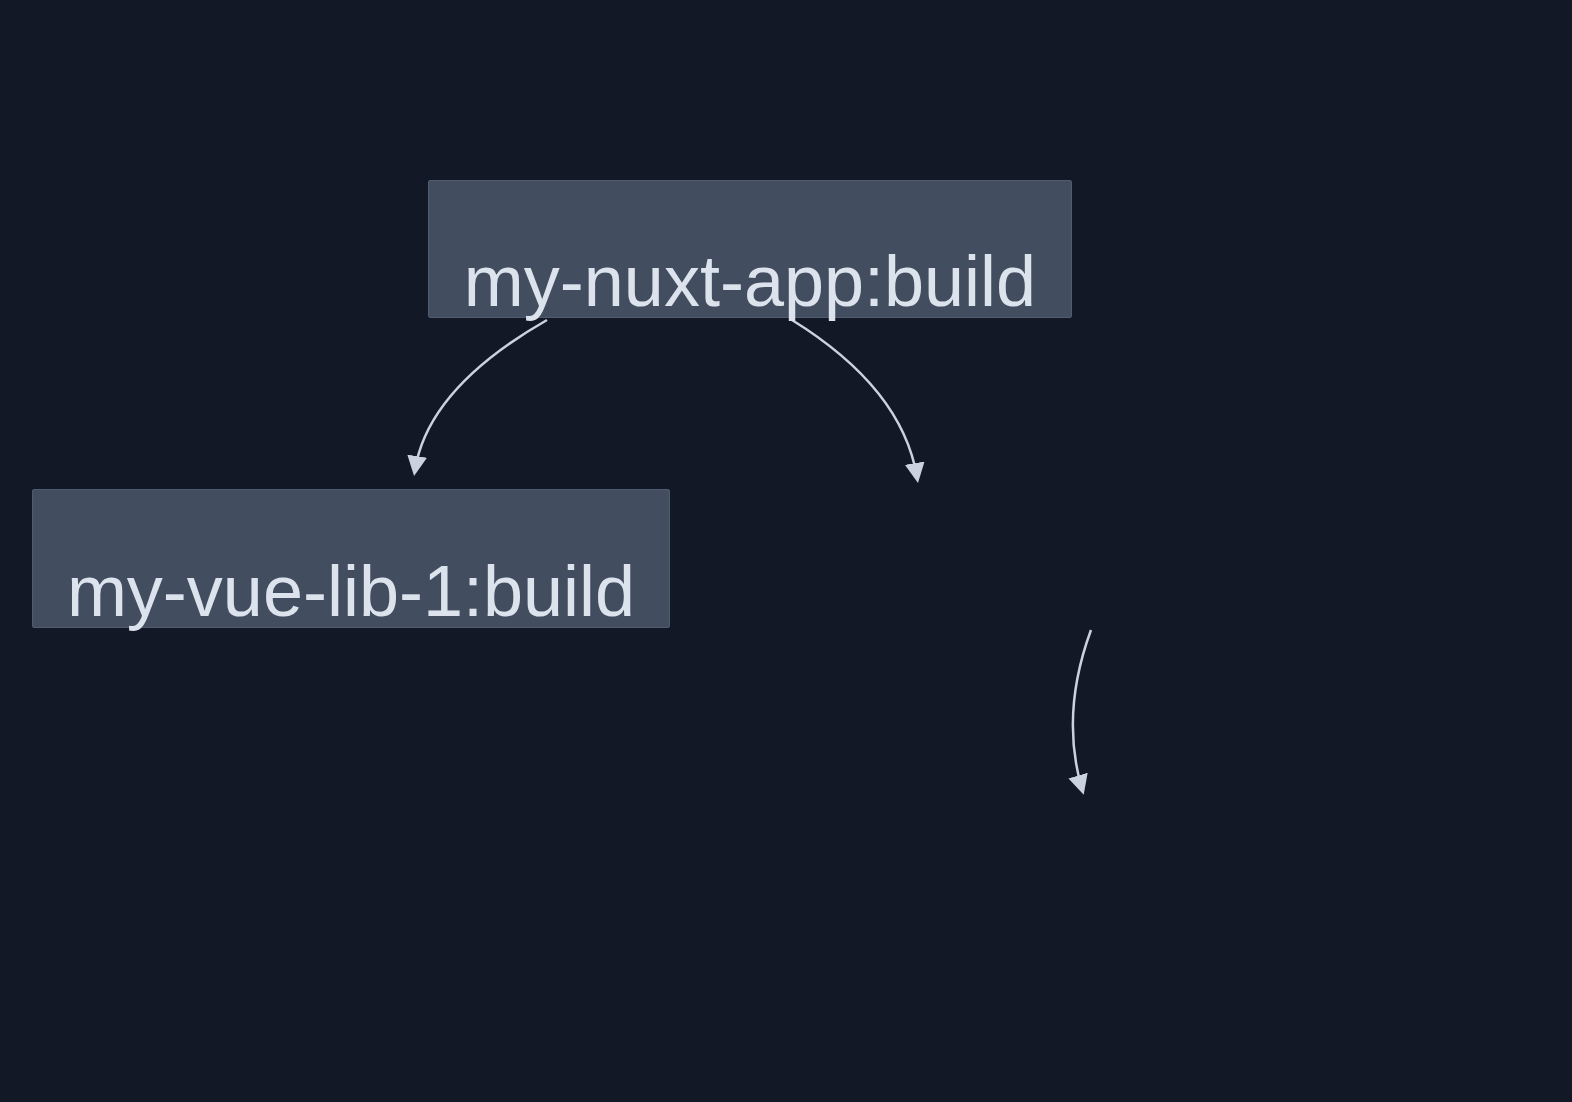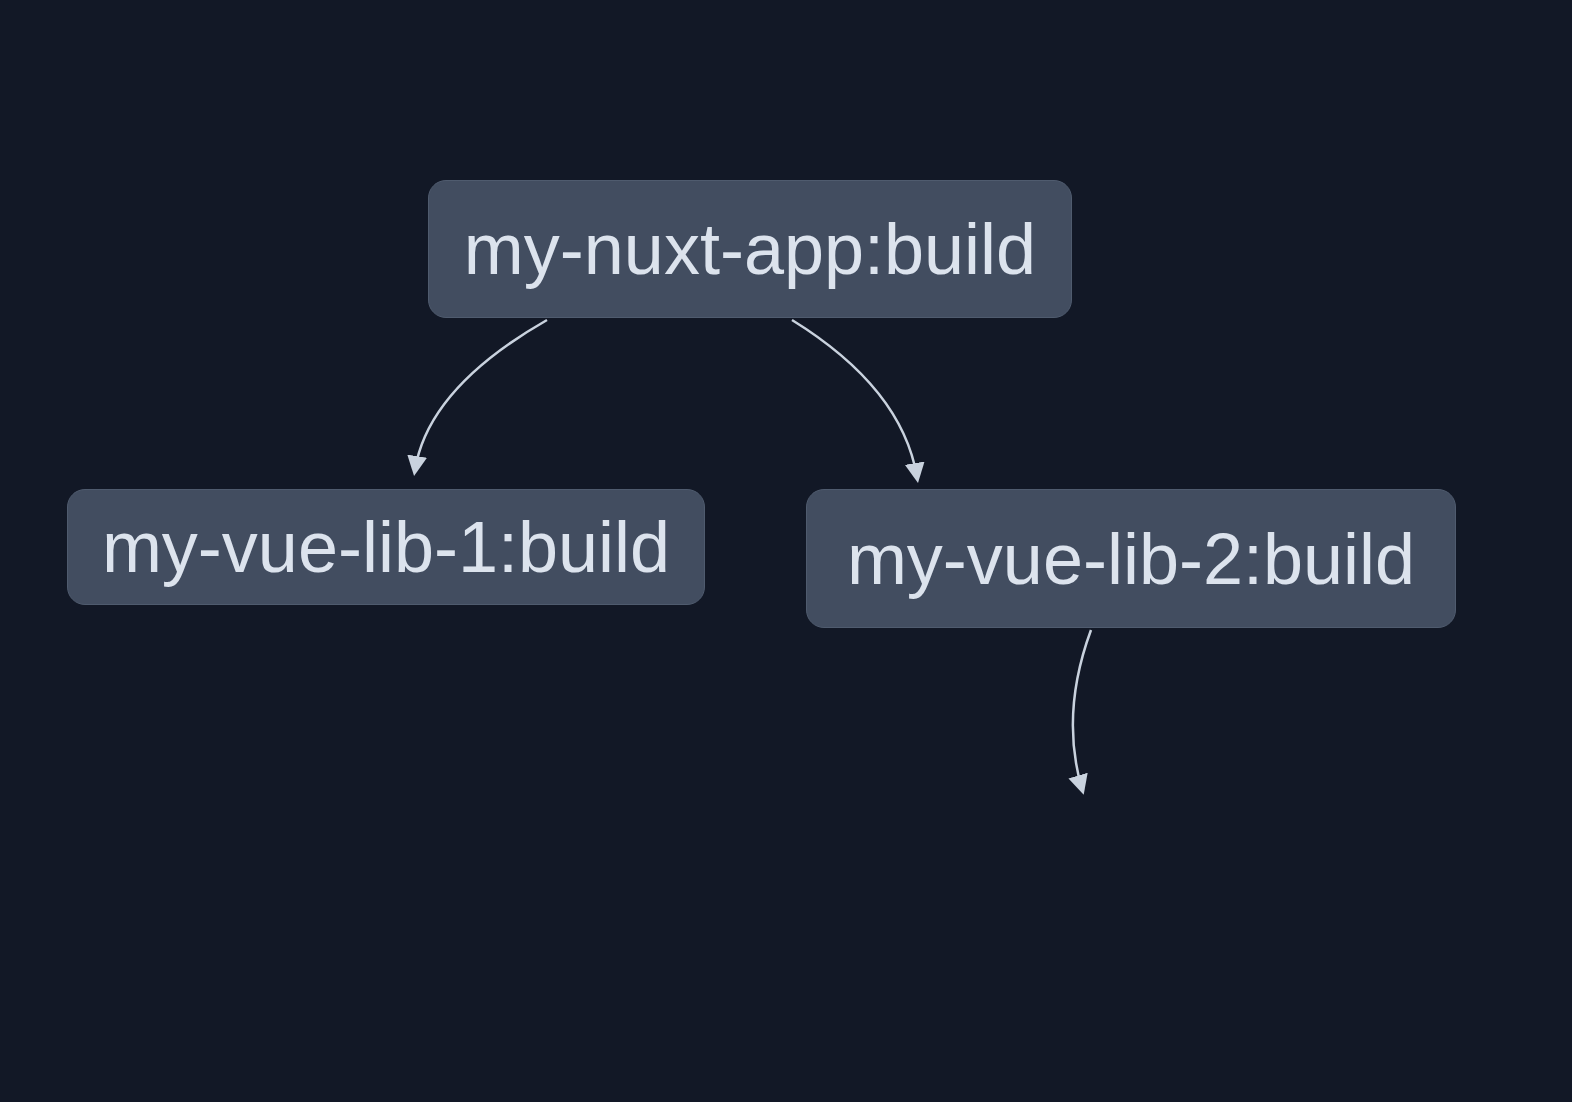--- a/index.html
+++ b/index.html
@@ -30,25 +30,25 @@
     stroke: var(--edge, #c9d2de);
     stroke-width: 2.5;
   }
   .node-layer {
     position: absolute;
     inset: 0;
   }
   .node {
     position: absolute;
     display: flex;
-    align-items: center;
+    align-items: flex-end;
     justify-content: center;
     background: var(--node-fill, #424d60);
     border: 1px solid var(--node-border, #4f5b6e);
-    border-radius: 18px;
+    border-radius: 2px;
     box-sizing: border-box;
     cursor: pointer;
   }
   .node span {
     color: var(--node-text, #dce3ed);
     font-size: 72px;
     font-weight: 400;
     line-height: 1;
     white-space: nowrap;
     letter-spacing: 0px;
@@ -67,20 +67,17 @@
     <g id="edges">
         <path class="edge" d="M 547 320 Q 428 388 415 470" marker-end="url(#arrowhead)"></path>
         <path class="edge" d="M 792 320 Q 902 388 917 477" marker-end="url(#arrowhead)"></path>
         <path class="edge" d="M 1091 630 Q 1060 714 1082 789" marker-end="url(#arrowhead)"></path>
       </g>
   </svg>
   <div class="node-layer" id="nodes">
       <div class="node" style="left: 428px; top: 180px; width: 644px; height: 138px;">
         <span>my-nuxt-app:build</span>
       </div>
-      <div class="node" style="left: 67px; top: 489px; width: 638px; height: 116px;">
+      <div class="node" style="left: 32px; top: 489px; width: 638px; height: 139px;">
         <span>my-vue-lib-1:build</span>
-      </div>
-      <div class="node" style="left: 806px; top: 489px; width: 650px; height: 139px;">
-        <span>my-vue-lib-2:build</span>
       </div>
     </div>
 </div>
 
 </body></html>

